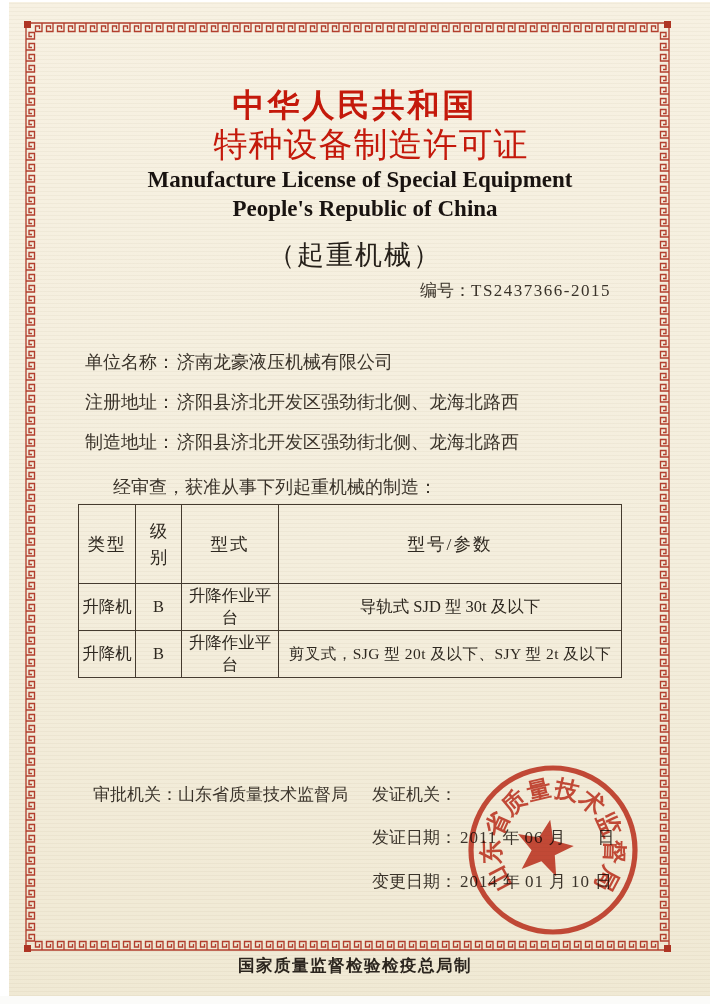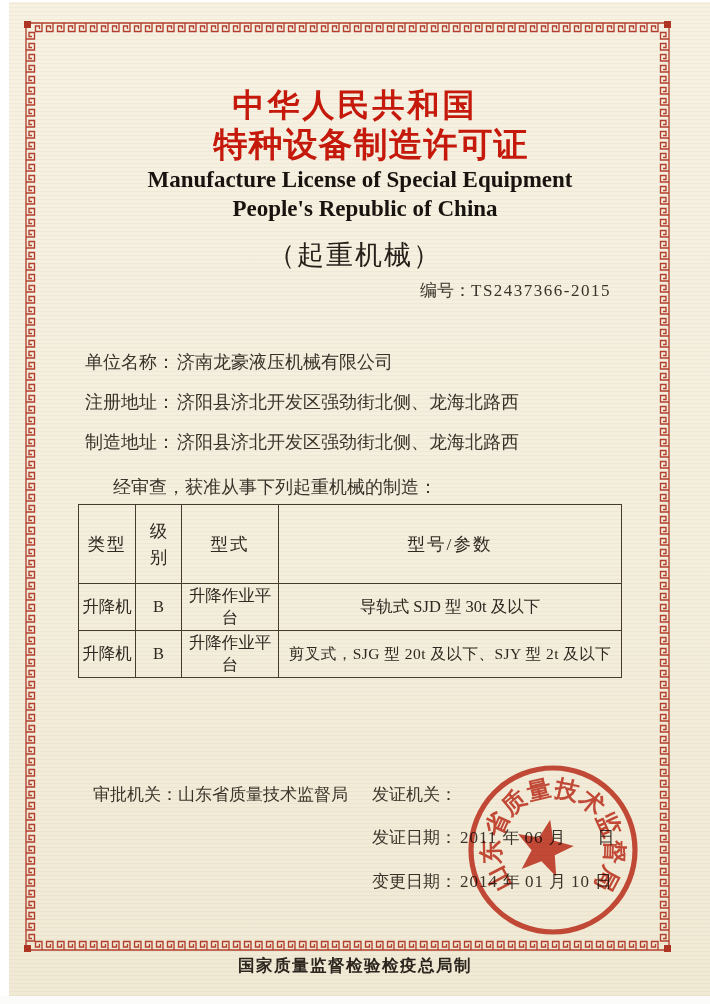--- a/index.html
+++ b/index.html
@@ -7,21 +7,21 @@
     position:relative;width:710px;height:1004px;overflow:hidden;
     background:linear-gradient(180deg,#f7f1e2 0%,#f4eedd 55%,#f0e9d4 100%);
     font-family:"Liberation Serif","DejaVu Serif",serif;color:#332c24;
   }
   .texture{position:absolute;inset:0;pointer-events:none;
     background:repeating-linear-gradient(0deg,rgba(120,100,60,.05) 0 1px,transparent 1px 4px);}
   .frame-svg{position:absolute;left:0;top:0;pointer-events:none;}
   .abs{position:absolute;white-space:nowrap;}
   .t-cn1{top:84px;left:0;right:0;text-align:center;font-size:32px;font-weight:bold;
     letter-spacing:3px;color:#c4190b;}
-  .t-cn2{top:122px;left:0;right:0;text-align:center;font-size:34px;font-weight:bold;
+  .t-cn2{top:122px;left:0;right:0;text-align:center;font-size:34px;font-weight:normal;
     letter-spacing:1px;color:#c4190b;margin-left:32px;}
   .t-en{left:0;right:0;text-align:center;font-size:23px;font-weight:bold;color:#191310;}
   .t-en1{top:167px;padding-left:10px;} .t-en2{top:196px;padding-left:20px;}
   .cat{top:237px;left:0;right:0;text-align:center;font-size:27px;letter-spacing:2px;color:#26201a;}
   .license-line{top:279px;left:420px;font-size:17px;color:#3a332a;}
   .license-line .num{letter-spacing:1.5px;}
   .field{left:85px;font-size:18px;color:#3a332a;}
   .field .lbl{margin-right:2px;}
   .f1{top:350px;} .f2{top:390px;} .f3{top:430px;}
   .note{top:475px;left:113px;font-size:18px;color:#3a332a;}

